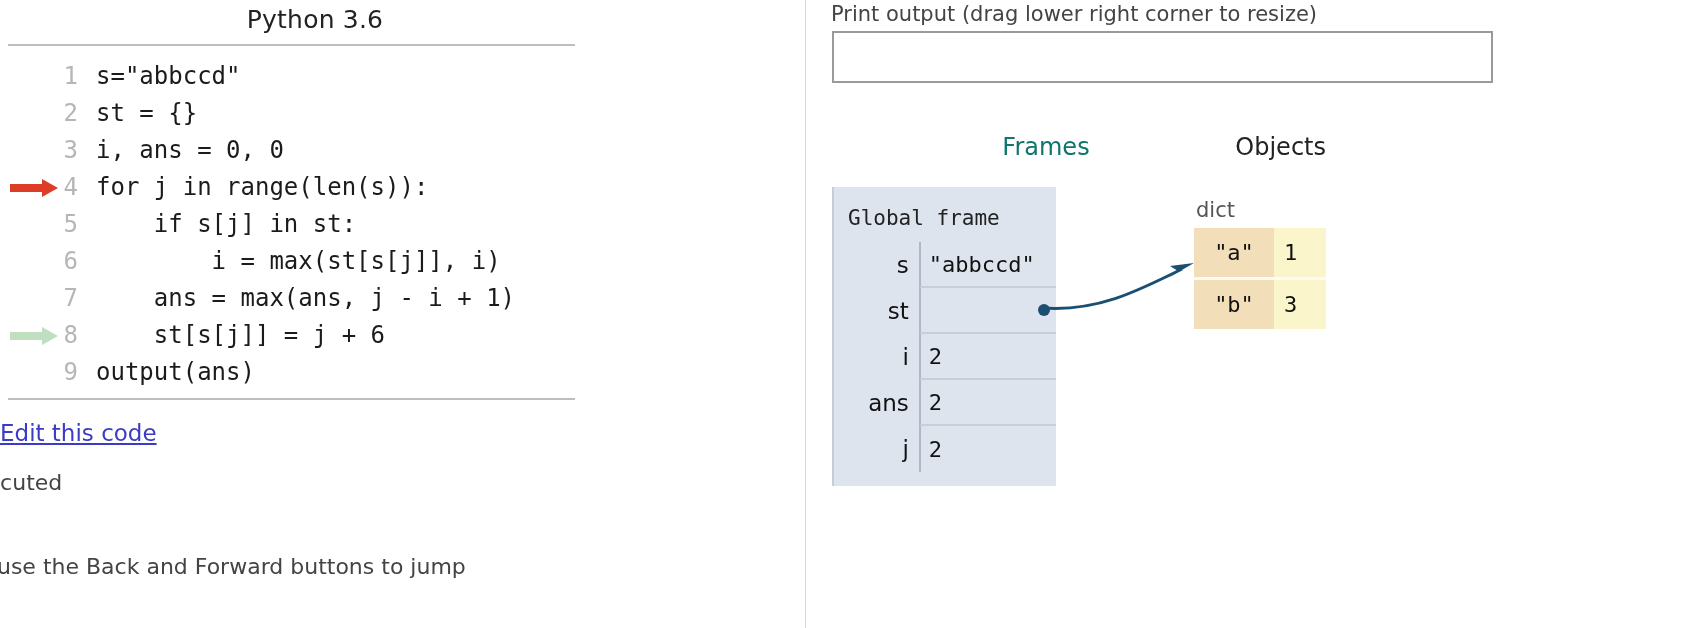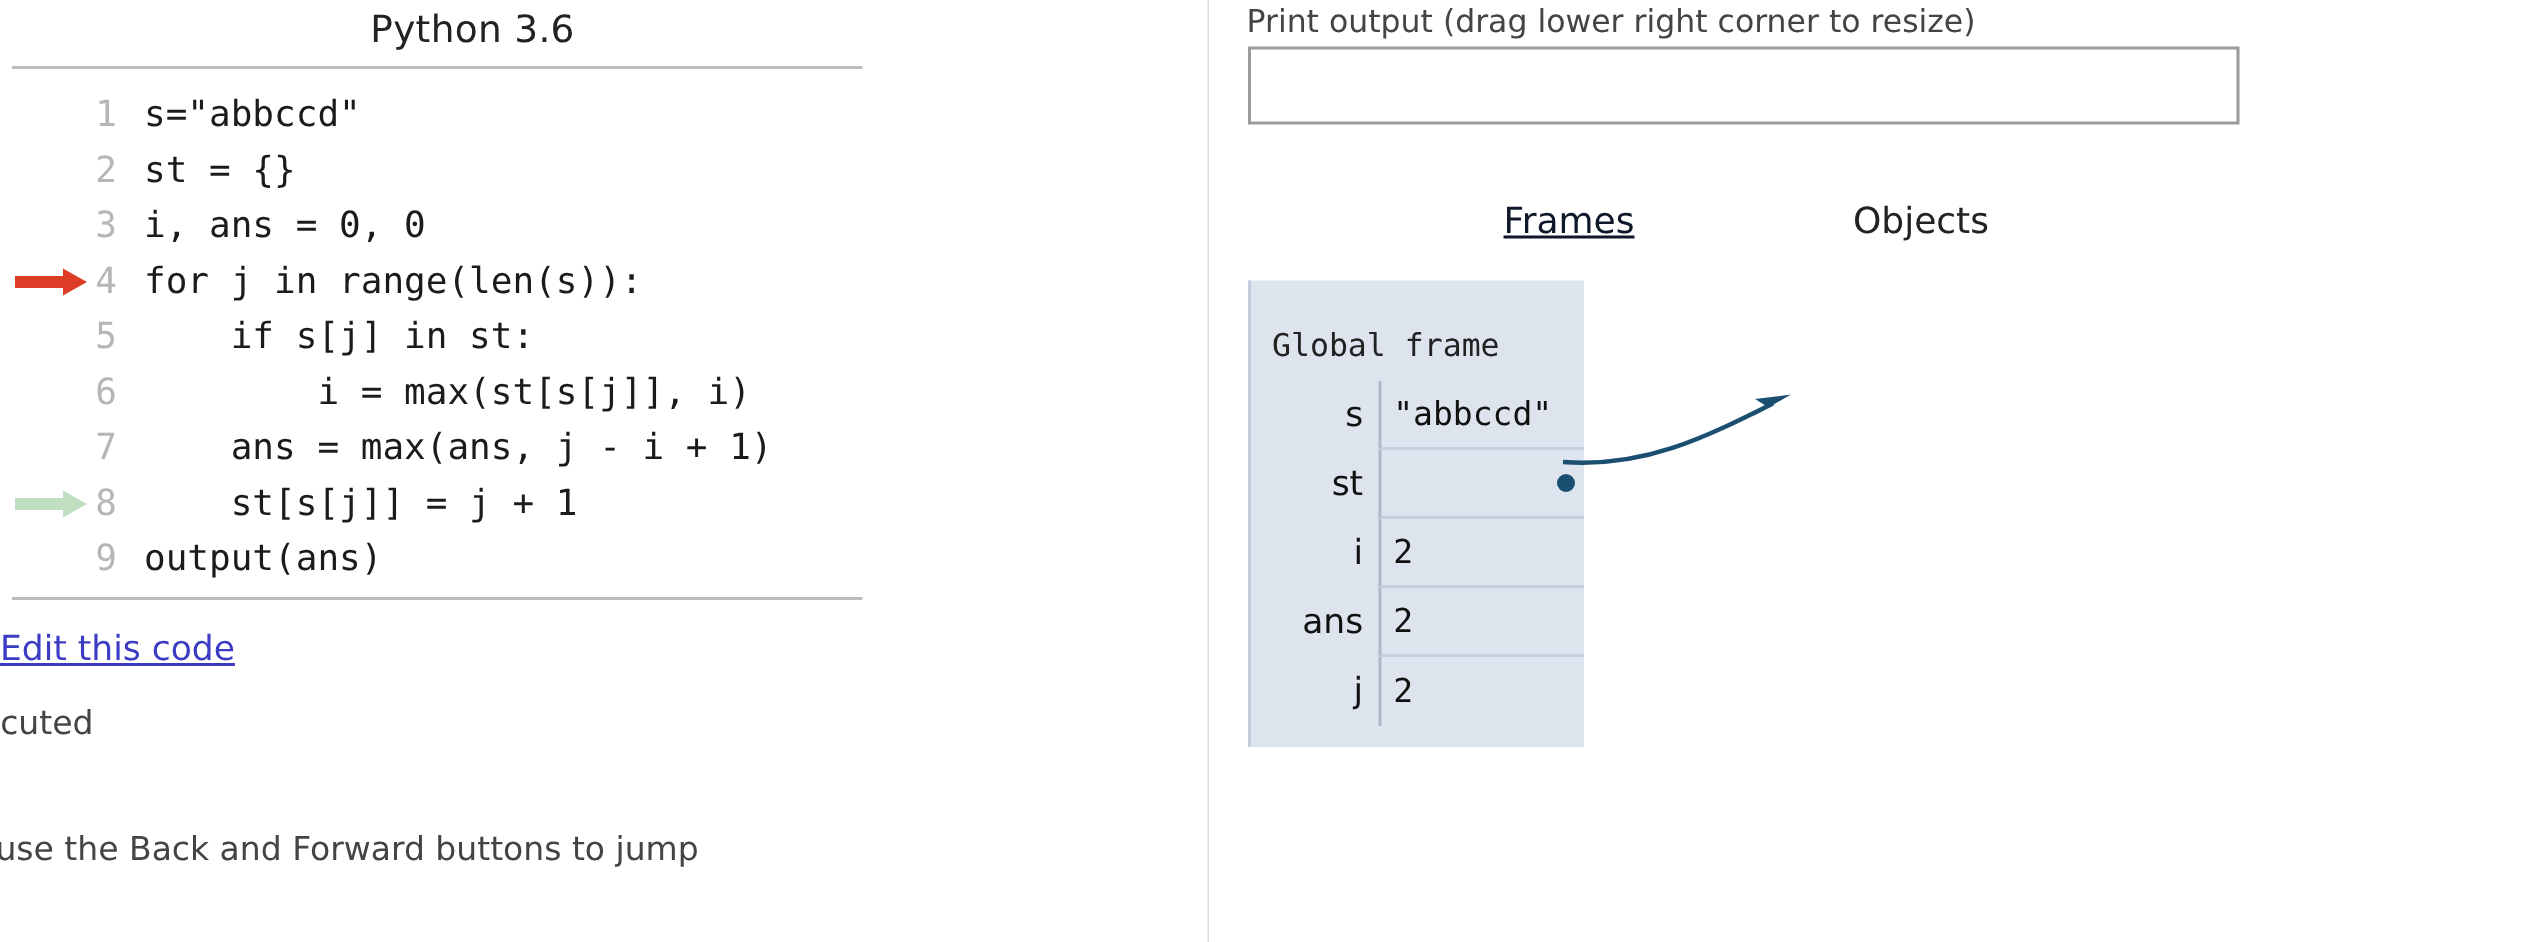--- a/index.html
+++ b/index.html
@@ -172,42 +172,41 @@
     outline: none;
   }
 
   .col-header-frames {
     position: absolute;
     left: 150px;
     top: 133px;
     width: 180px;
     text-align: center;
     font-size: 24px;
-    color: #0f172a;
-    text-decoration: underline;
+    color: #0f766e;
   }
   .col-header-objects {
     position: absolute;
     left: 330px;
     top: 133px;
     width: 190px;
     text-align: right;
     font-size: 24px;
     color: #222;
   }
 
   
   .frame {
     position: absolute;
     left: 26px;
     top: 187px;
     width: 224px;
     background: #dde4ee;
     border-left: 2px solid #c3cedd;
-    padding: 16px 0 14px 0;
+    padding: 4px 0 14px 0;
     box-sizing: border-box;
   }
   .frame-title {
     font-family: "DejaVu Sans Mono", "Liberation Mono", monospace;
     font-size: 21px;
     color: #222;
     padding: 15px 0 12px 14px;
     white-space: nowrap;
   }
   .var-table {
@@ -361,21 +360,21 @@
       <span class="codetext">    ans = max(ans, j - i + 1)</span>
     </div>
 
     <div class="code-line">
       <span class="gutter-arrow">
         <svg class="arrow-svg" width="58" height="20" viewBox="0 0 58 20">
           <path d="M2 6 L34 6 L34 1 L50 10 L34 19 L34 14 L2 14 Z" fill="#bfdfc0"></path>
         </svg>
       </span>
       <span class="lineno">8</span>
-      <span class="codetext">    st[s[j]] = j + 1</span>
+      <span class="codetext">    st[s[j]] = j + 6</span>
     </div>
 
     <div class="code-line">
       <span class="gutter-arrow"></span>
       <span class="lineno">9</span>
       <span class="codetext">output(ans)</span>
     </div>
   </div>
 
   <div class="code-rule-bottom"></div>
@@ -424,19 +423,34 @@
         <td class="var-value">2</td>
       </tr>
       <tr class="var-row">
         <td class="var-name">j</td>
         <td class="var-value last">2</td>
       </tr>
     </tbody>
       </table>
   </div>
 
+  <div class="obj-wrap">
+    <div class="obj-type">dict</div>
+    <table class="dict-table">
+      <tbody>
+          <tr class="dict-row">
+        <td class="dict-key">"a"</td>
+        <td class="dict-val">1</td>
+      </tr>
+      <tr class="dict-row last">
+        <td class="dict-key">"b"</td>
+        <td class="dict-val">3</td>
+      </tr>
+    </tbody>
+      </table>
+  </div>
 
   <svg class="connector-svg" viewBox="0 0 886 628">
     <path d="M236 308 C 290 312, 330 292, 376 269" stroke="#1b4f72" stroke-width="3" fill="none"></path>
     <path d="M388 263 L 364 266 L 372 271 L 362 278 Z" fill="#1b4f72"></path>
   </svg>
 
 </div>
 
 </body></html>

